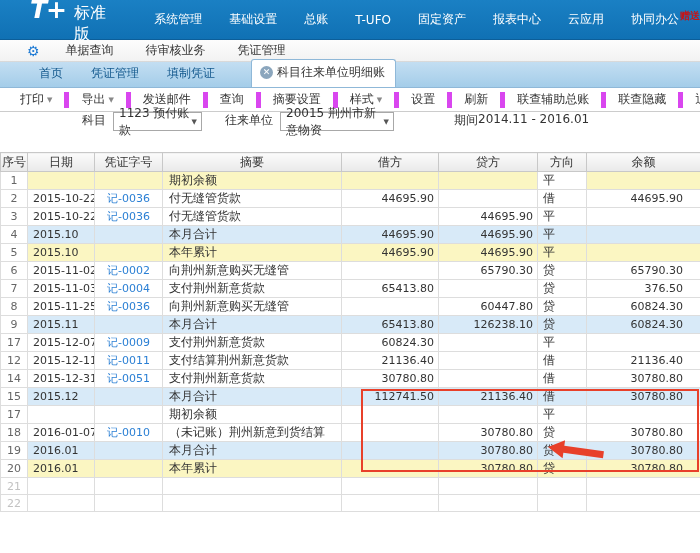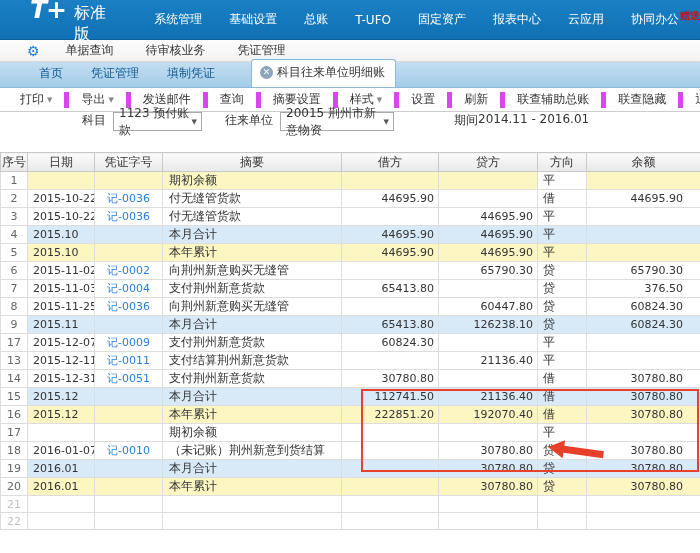--- a/index.html
+++ b/index.html
@@ -295,56 +295,46 @@
             <td class="seq">17</td>
             <td class="date">2015-12-07</td>
             <td class="voucher"><span>记-0009</span></td>
             <td class="summary">支付荆州新意货款</td>
             <td class="num">60824.30</td>
             <td class="num"></td>
             <td class="dir">平</td>
             <td class="num balance"></td>
           </tr>
           <tr class="white">
-            <td class="seq">13</td>
+            <td class="seq">12</td>
             <td class="date">2015-12-11</td>
             <td class="voucher"><span>记-0011</span></td>
             <td class="summary">支付结算荆州新意货款</td>
-            <td class="num"></td>
             <td class="num">21136.40</td>
-            <td class="dir">平</td>
-            <td class="num balance"></td>
+            <td class="num"></td>
+            <td class="dir">借</td>
+            <td class="num balance">21136.40</td>
           </tr>
           <tr class="white">
             <td class="seq">14</td>
             <td class="date">2015-12-31</td>
             <td class="voucher"><span>记-0051</span></td>
             <td class="summary">支付荆州新意货款</td>
             <td class="num">30780.80</td>
             <td class="num"></td>
             <td class="dir">借</td>
             <td class="num balance">30780.80</td>
           </tr>
           <tr class="blue">
             <td class="seq">15</td>
             <td class="date">2015.12</td>
             <td class="voucher"></td>
             <td class="summary">本月合计</td>
             <td class="num">112741.50</td>
             <td class="num">21136.40</td>
-            <td class="dir">借</td>
-            <td class="num balance">30780.80</td>
-          </tr>
-          <tr class="yellow">
-            <td class="seq">16</td>
-            <td class="date">2015.12</td>
-            <td class="voucher"></td>
-            <td class="summary">本年累计</td>
-            <td class="num">222851.20</td>
-            <td class="num">192070.40</td>
             <td class="dir">借</td>
             <td class="num balance">30780.80</td>
           </tr>
           <tr class="white">
             <td class="seq">17</td>
             <td class="date"></td>
             <td class="voucher"></td>
             <td class="summary">期初余额</td>
             <td class="num"></td>
             <td class="num"></td>

